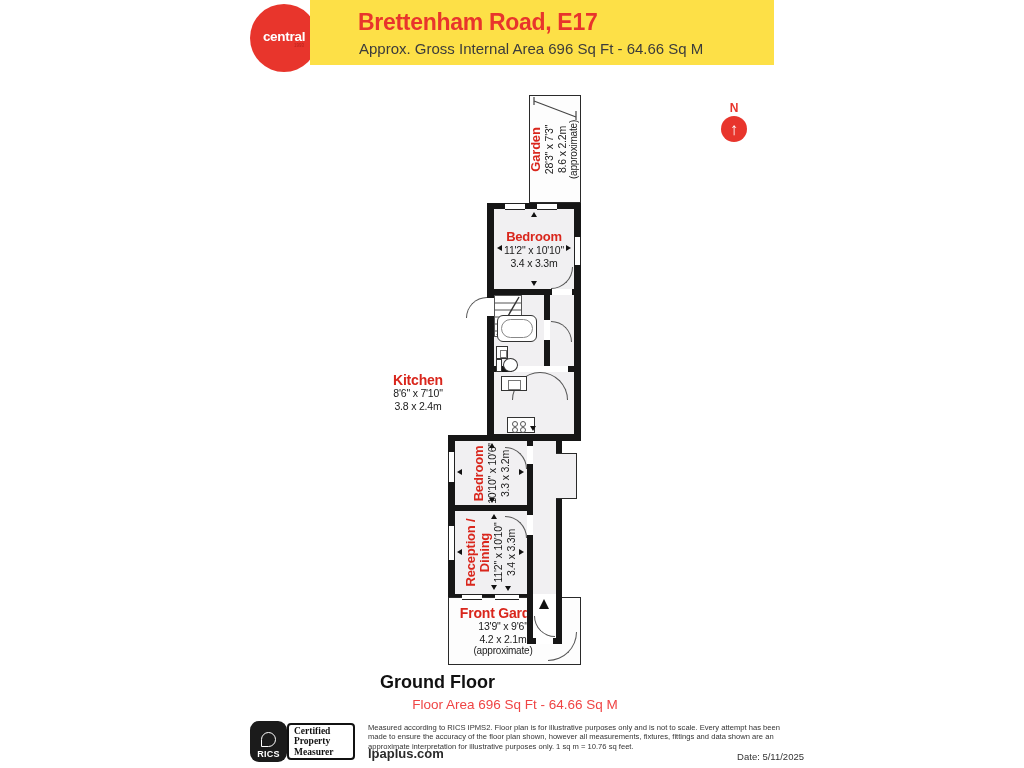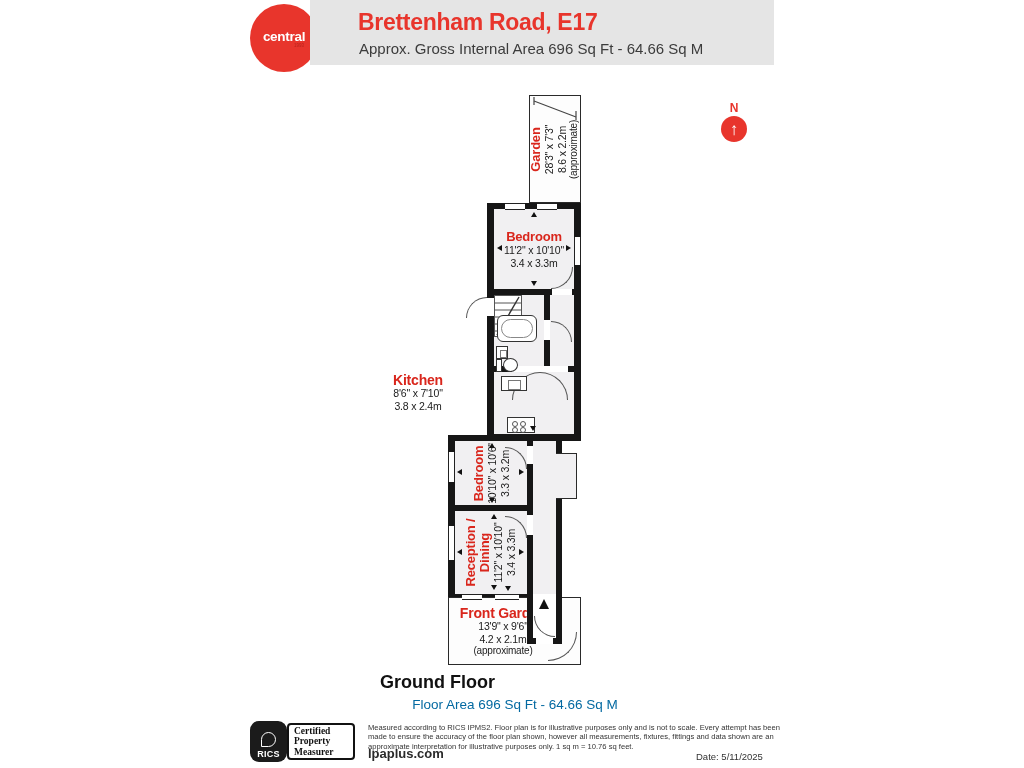--- a/index.html
+++ b/index.html
@@ -5,21 +5,21 @@
   html,body{margin:0;padding:0;}
   body{width:1024px;height:768px;background:#ffffff;position:relative;
        font-family:"Liberation Sans",sans-serif;color:#1a1a1a;overflow:hidden;}
   .abs{position:absolute;}
 
   
   .logo-circle{left:250px;top:4px;width:68px;height:68px;border-radius:50%;
     background:#e8352c;display:flex;align-items:center;justify-content:center;flex-direction:column;}
   .logo-brand{color:#fff;font-weight:bold;font-size:13.5px;letter-spacing:-0.3px;}
   .logo-sub{color:#b8231c;font-size:4.5px;align-self:flex-end;margin-right:14px;margin-top:-1px;}
-  .header-bar{left:310px;top:0;width:464px;height:65px;background:#e5e5e5;}
+  .header-bar{left:310px;top:0;width:464px;height:65px;background:#fde047;}
   .title{left:48px;top:9px;font-size:23px;font-weight:bold;color:#e8352c;letter-spacing:-0.3px;}
   .subtitle{left:49px;top:40px;font-size:15px;color:#3c3c3c;}
 
   
   .north-n{left:722px;top:101px;width:24px;text-align:center;color:#e8352c;font-weight:bold;font-size:12px;}
   .north-circle{left:721px;top:116px;width:26px;height:26px;border-radius:50%;background:#e8352c;
     display:flex;align-items:center;justify-content:center;color:#fff;font-weight:bold;font-size:17px;line-height:1;}
 
   
   .wing{background:#161616;}
@@ -44,32 +44,32 @@
 
   .rname{color:#d9261c;font-weight:bold;font-size:13px;letter-spacing:-0.2px;line-height:14px;}
   .rdim{font-size:10.5px;color:#1a1a1a;line-height:12.5px;letter-spacing:-0.2px;}
   .rnote{font-size:10px;color:#1a1a1a;line-height:12px;letter-spacing:-0.2px;}
   .hlabel{text-align:center;}
   .vwrap{display:flex;align-items:center;justify-content:center;}
   .vstack{transform:rotate(-90deg);text-align:center;white-space:nowrap;}
 
   
   .gf-title{left:380px;top:672px;width:270px;font-size:18px;font-weight:bold;color:#111;}
-  .gf-area{left:380px;top:697px;width:270px;text-align:center;font-size:13.5px;color:#0369a1;}
+  .gf-area{left:380px;top:697px;width:270px;text-align:center;font-size:13.5px;color:#ef4444;}
 
   .rics-box{left:250px;top:721px;width:37px;height:41px;background:#1b1b1b;border-radius:9px;
     display:flex;flex-direction:column;align-items:center;justify-content:flex-end;padding-bottom:3px;box-sizing:border-box;}
   .rics-emblem{width:13px;height:13px;border:1.6px solid #fff;border-radius:50% 50% 50% 0;margin-bottom:2px;}
   .rics-word{color:#fff;font-weight:bold;font-size:9px;letter-spacing:0.3px;}
   .badge-box{left:287px;top:723px;width:68px;height:37px;background:#fff;border:2px solid #111;border-radius:4px;
     box-sizing:border-box;padding:2px 5px;display:flex;flex-direction:column;justify-content:center;}
   .badge-line{font-weight:bold;font-size:9.5px;line-height:10.5px;color:#111;font-family:Liberation Serif, serif;}
   .disclaimer{left:368px;top:723px;width:424px;font-size:7.6px;line-height:9.3px;color:#333;}
   .website{left:368px;top:746px;font-size:13px;font-weight:bold;color:#2a2a2a;}
-  .date{left:696px;top:751px;width:128px;text-align:left;font-size:9.5px;color:#333;}
+  .date{left:676px;top:751px;width:128px;text-align:right;font-size:9.5px;color:#333;}
 </style>
 </head>
 <body>
 
 <div class="abs logo-circle">
   <span class="logo-brand">central</span>
   <span class="logo-sub">1993</span>
 </div>
 <div class="abs header-bar">
   <div class="abs title">Brettenham Road, E17</div>

